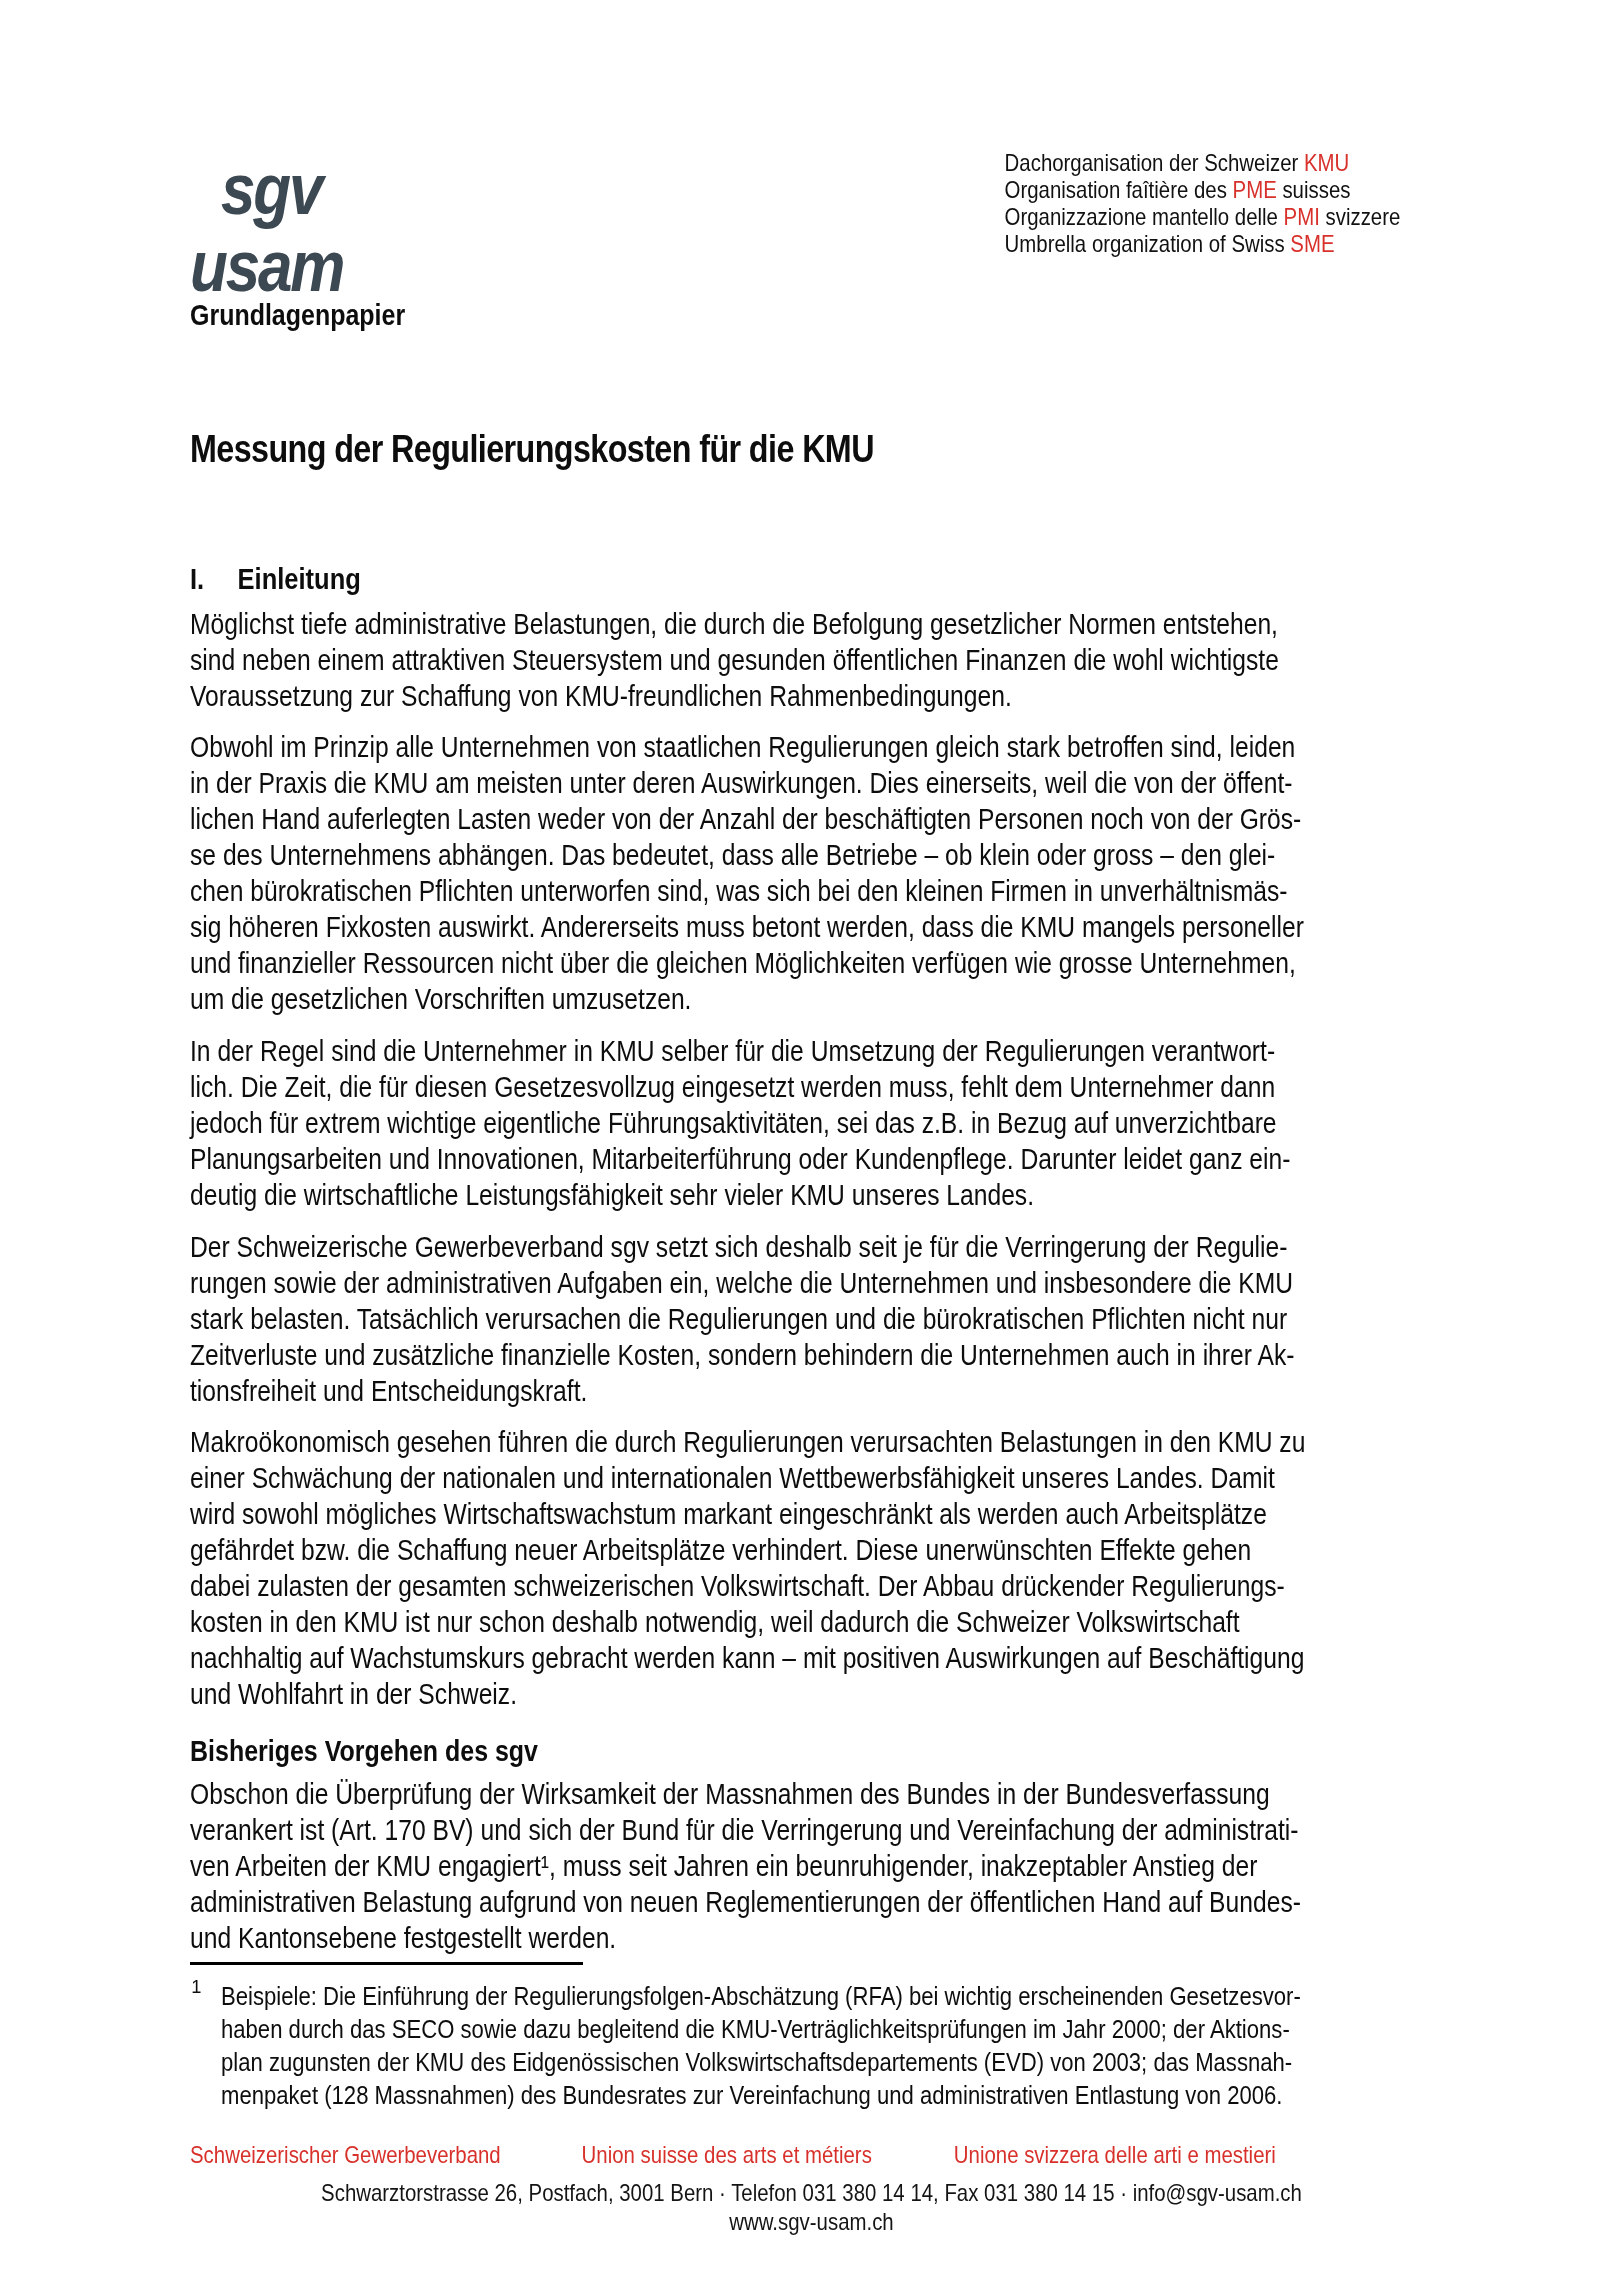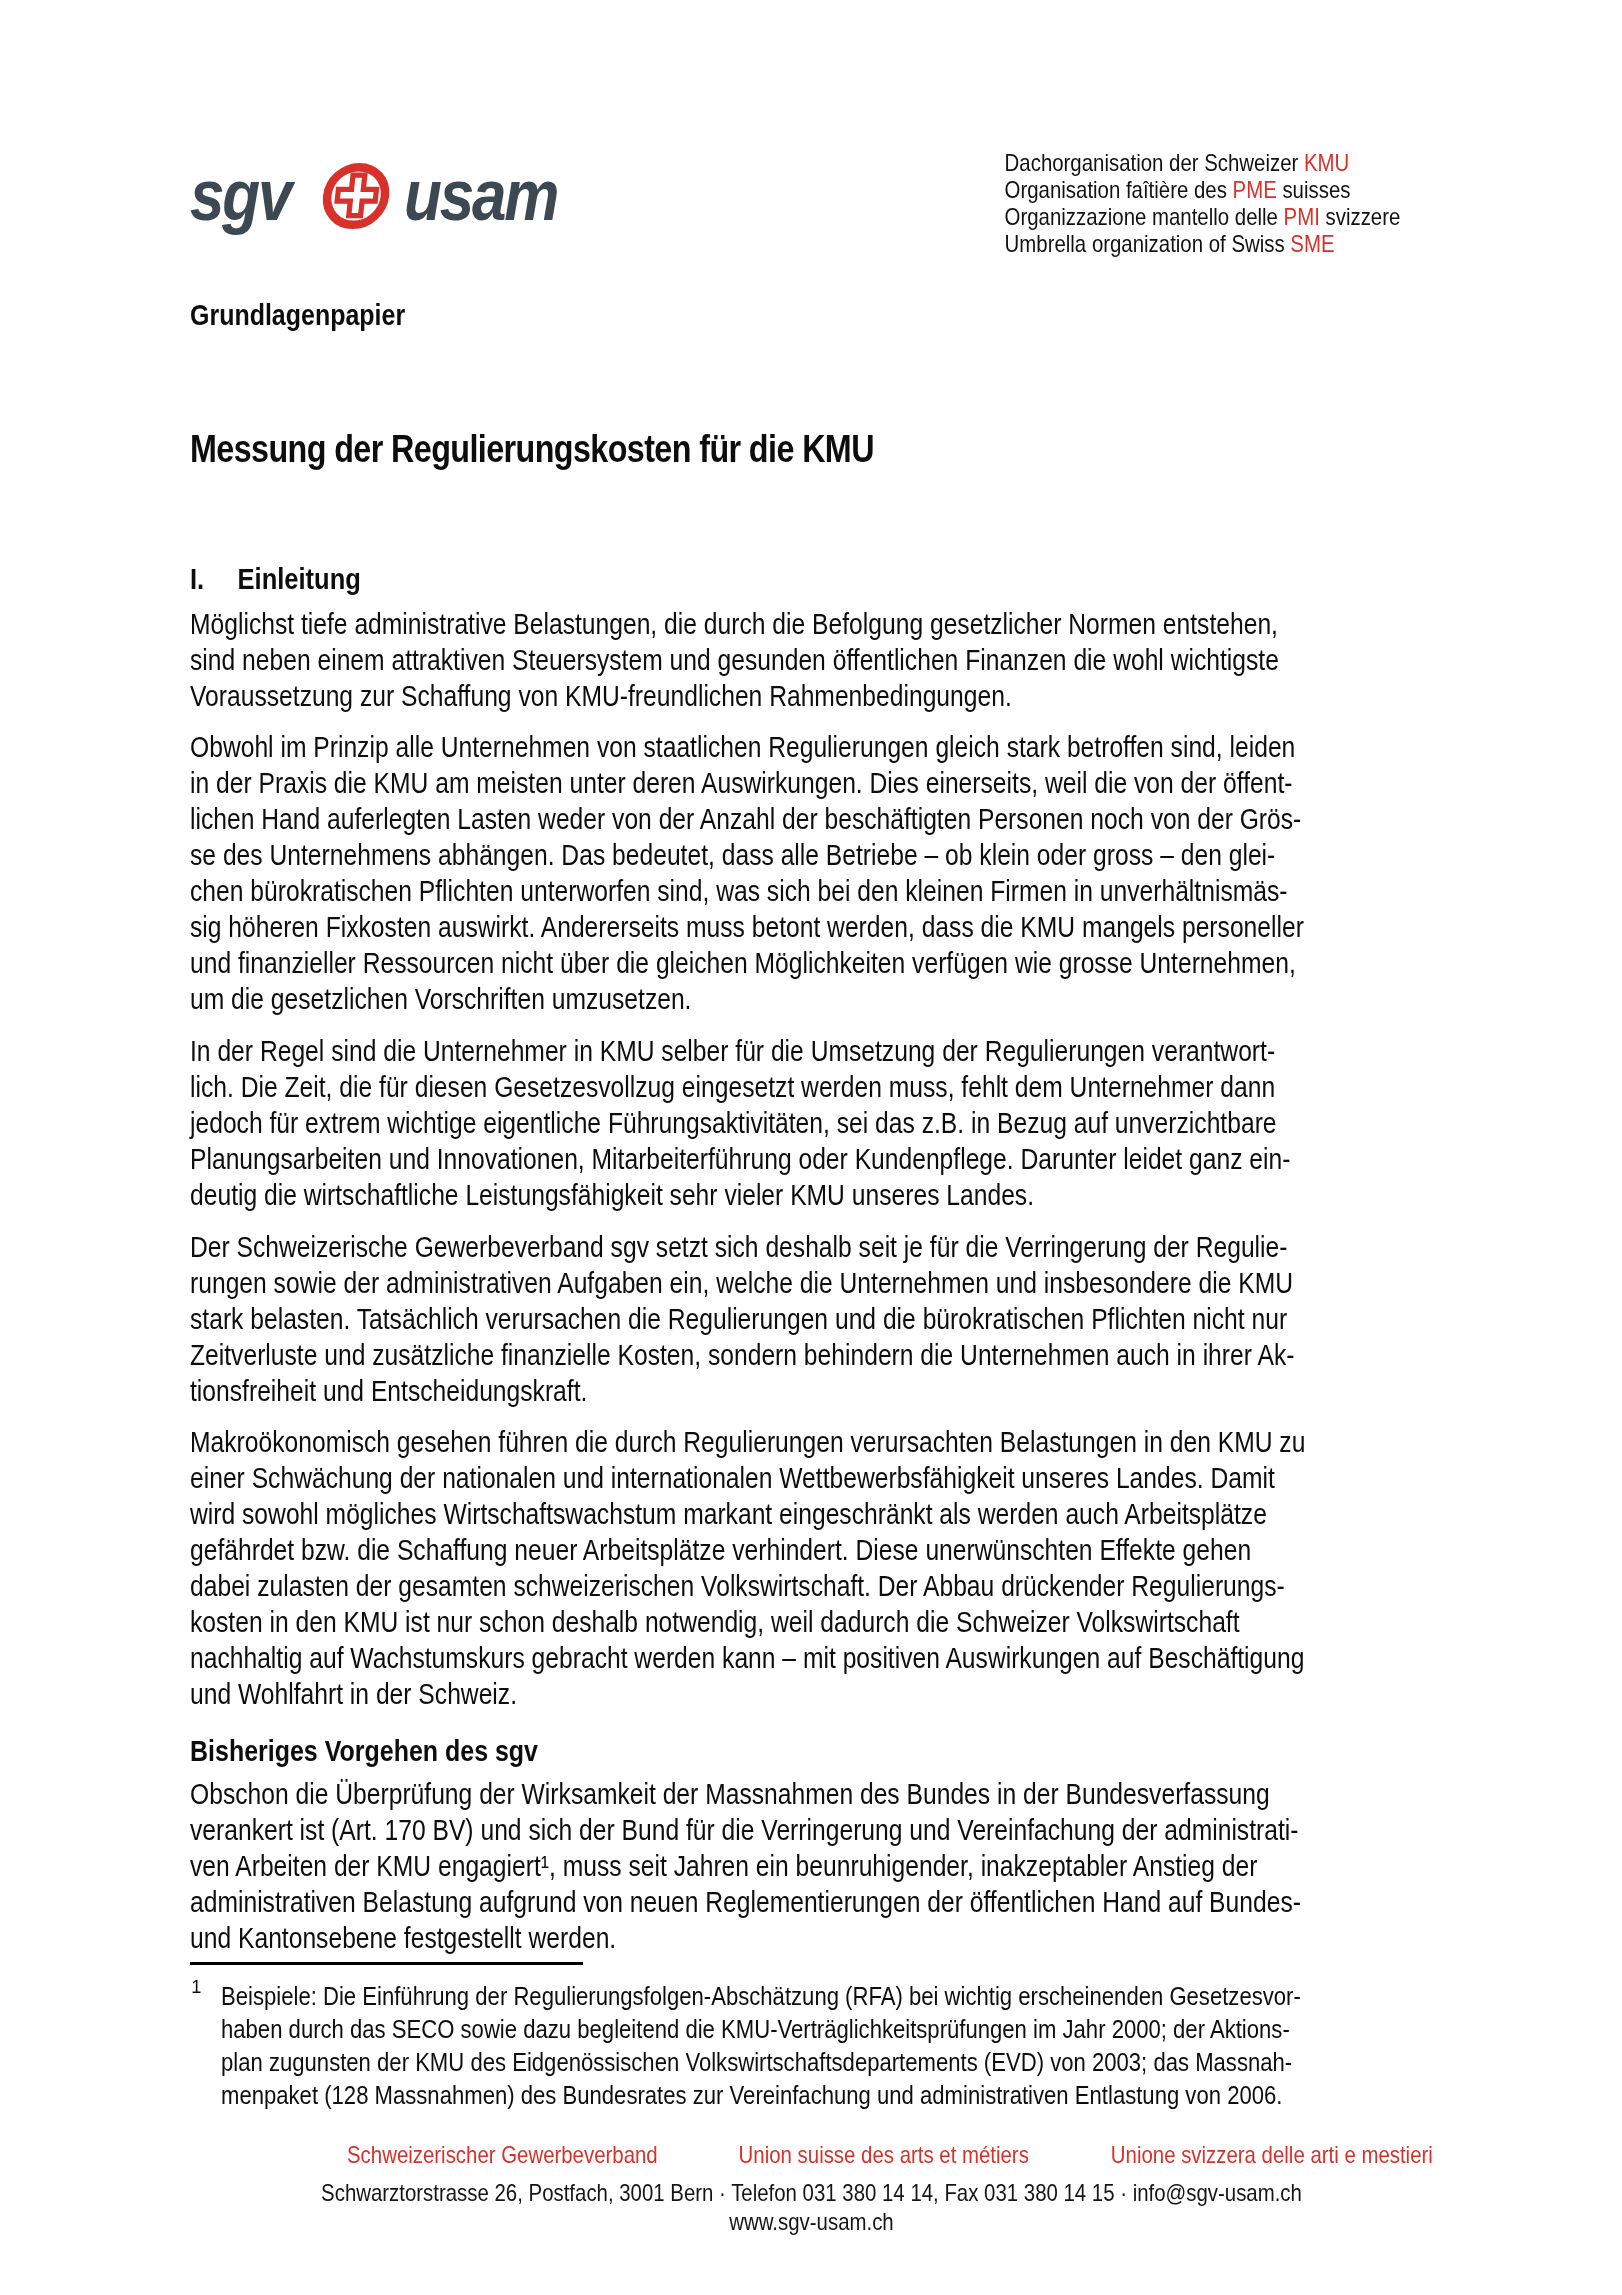--- a/index.html
+++ b/index.html
@@ -15,21 +15,21 @@
   .content { position:absolute; left:190px; top:0; width:1243px; }
 
   
   .cx   { transform:scaleX(0.85); transform-origin:0 0; }
   .cx-c { transform:scaleX(0.85); transform-origin:50% 0; }
   .cx-r { transform:scaleX(0.85); transform-origin:100% 0; }
 
   .header-zone { position:relative; height:298px; }
 
   
-  .logo { position:absolute; left:0; top:152px; display:flex; align-items:center; height:85px; }
+  .logo { position:absolute; left:0; top:152px; display:flex; align-items:center; height:85px;flex-direction:column; }
   .logo-text {
     font-size:73px; font-weight:700; font-style:italic;
     color:#3c4852; letter-spacing:-2.6px; line-height:1;
   }
   .logo-at { width:80px; height:80px; margin:3.9px 6.5px 0 9.2px; }
 
   
   .header-right {
     position:absolute; right:0; top:149px; width:504px;
     font-size:24px; line-height:27px; color:#111; text-align:left;
@@ -60,21 +60,21 @@
   .footnote { position:relative; }
   .fn-marker { position:absolute; left:1.3px; top:-3.9px; font-size:18.3px; }
   .fn-lines {
     margin-left:31px;
     font-size:26px; line-height:33px; white-space:pre;
   }
 
   
   .footer-zone { position:absolute; left:190px; top:2141px; width:1243px; }
   .footer-orgs {
-    display:flex; justify-content:flex-end;
+    display:flex; justify-content:flex-start;
     font-size:24px; line-height:27.5px; color:#d8312b;
   }
   .footer-address { margin-top:9.2px; text-align:center; font-size:24px; line-height:29px; color:#141414; }
   .footer-site { text-align:center; font-size:24px; line-height:29px; color:#141414; }
 </style>
 </head>
 <body>
 
 <div class="page">
   <div class="content">

